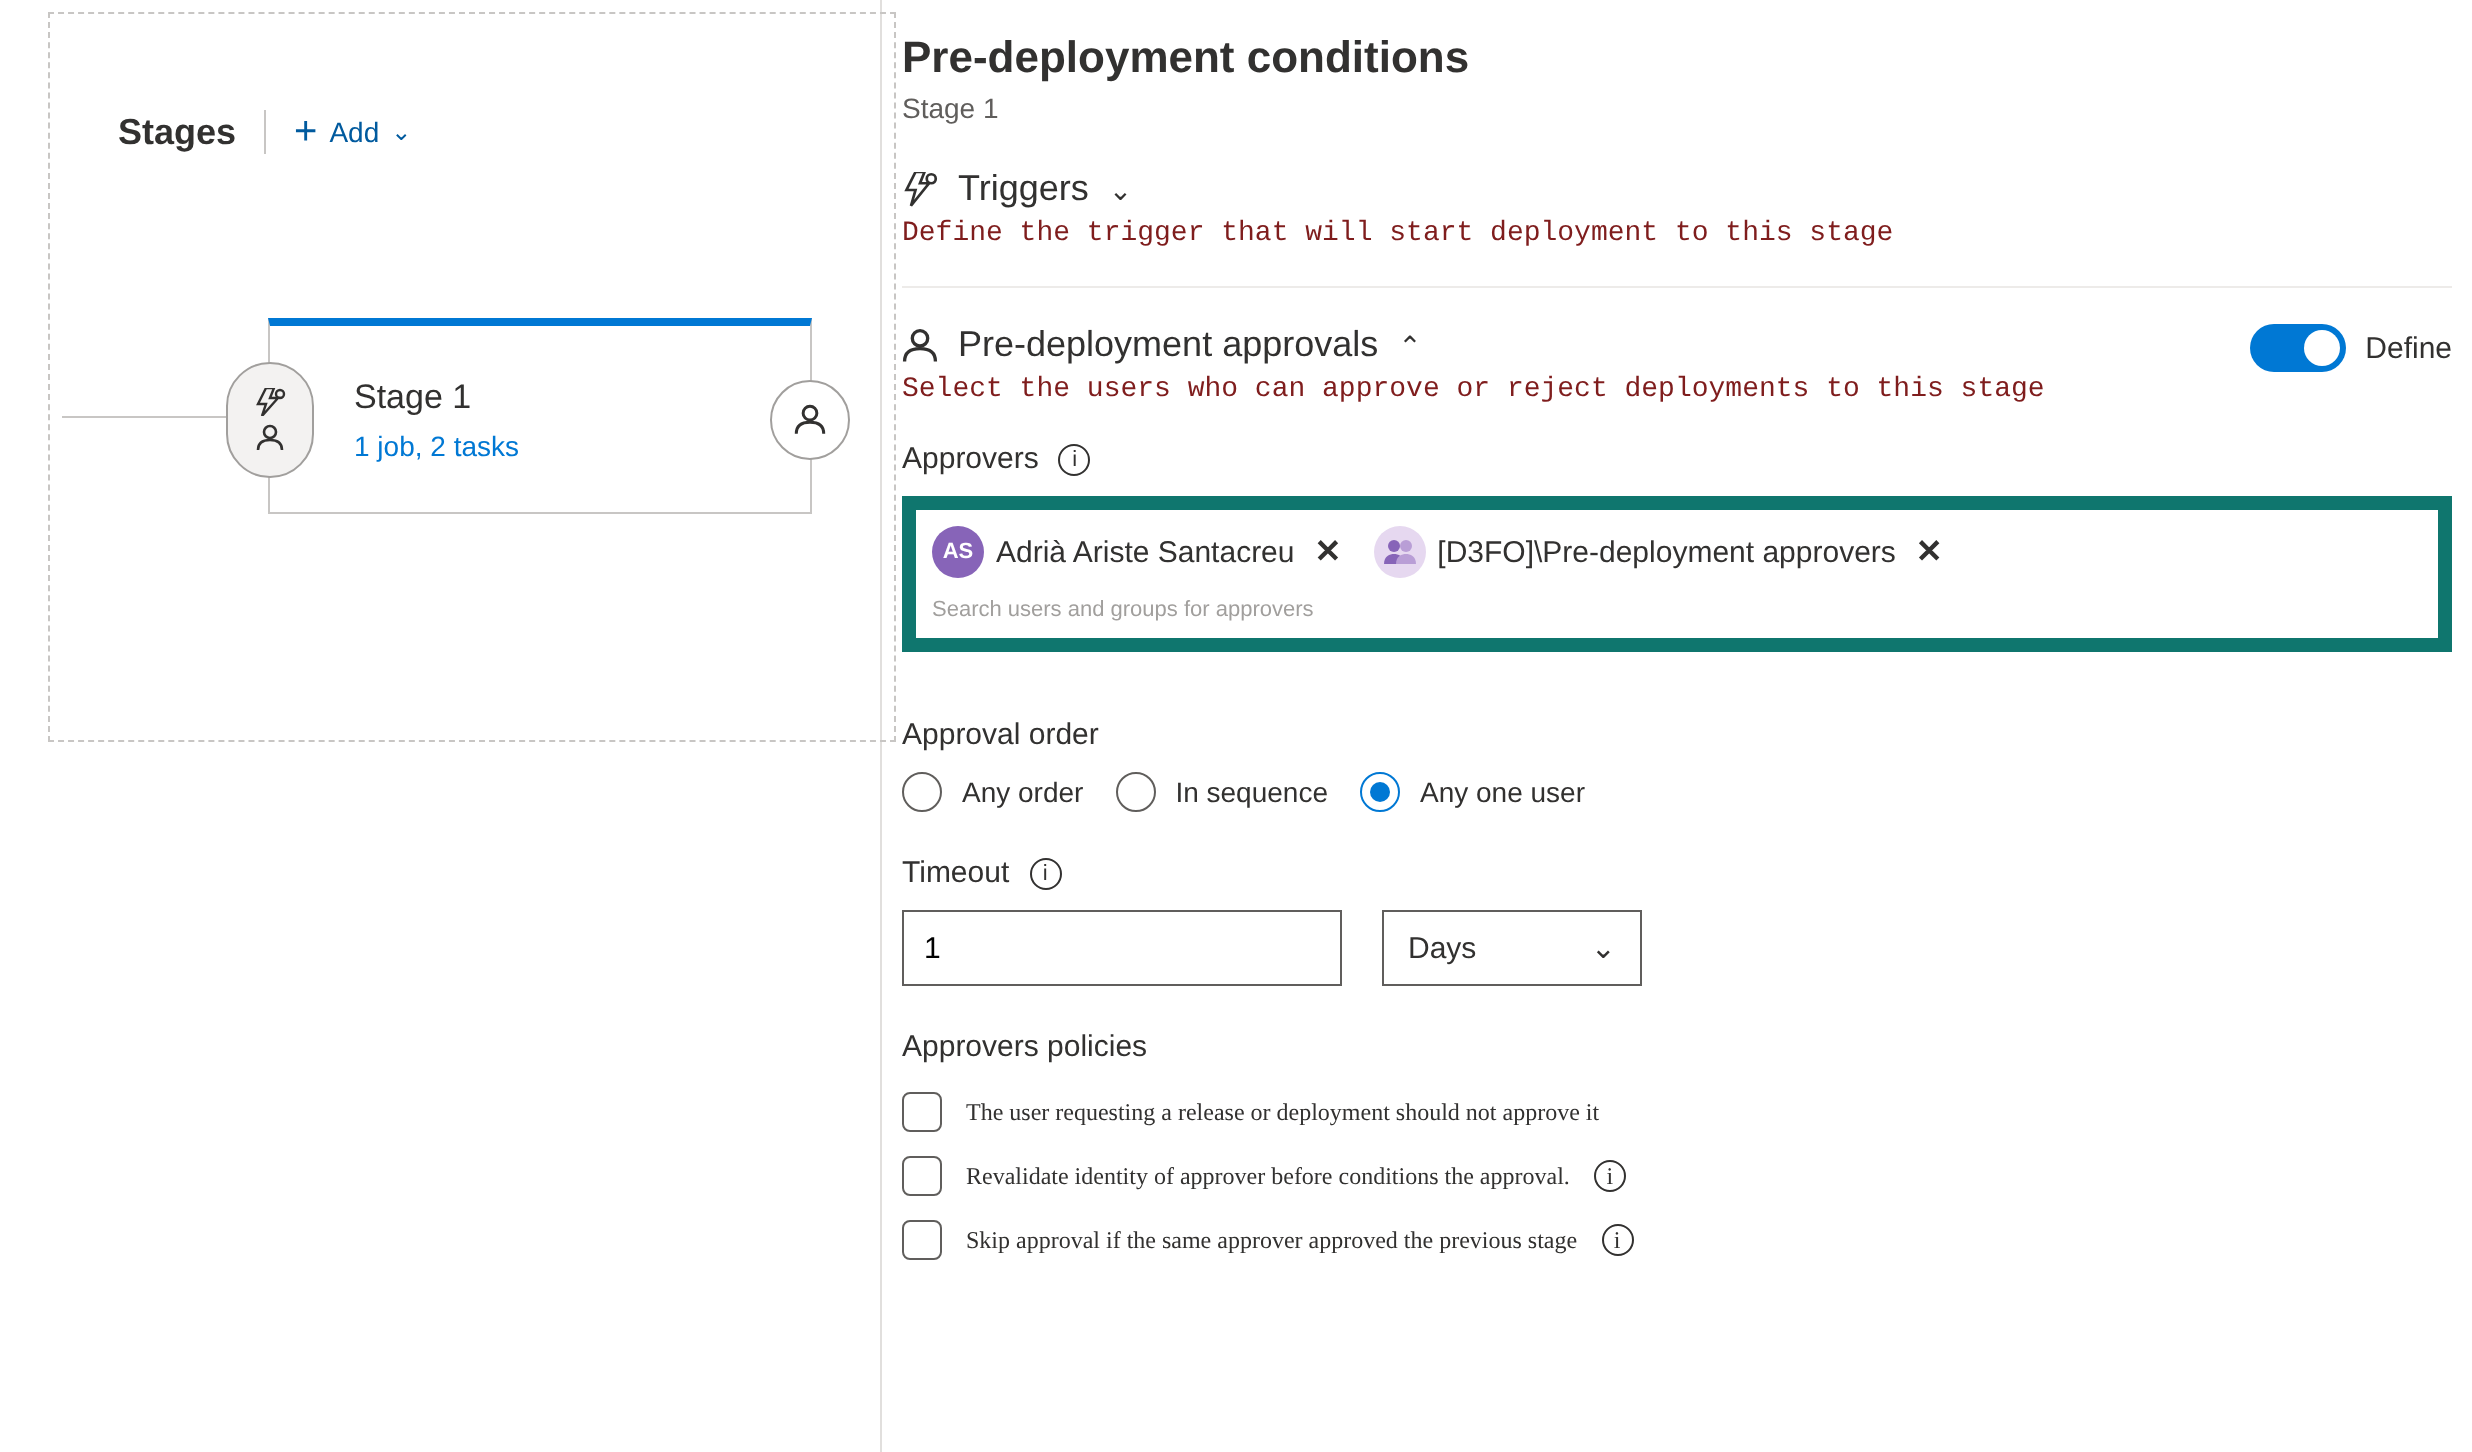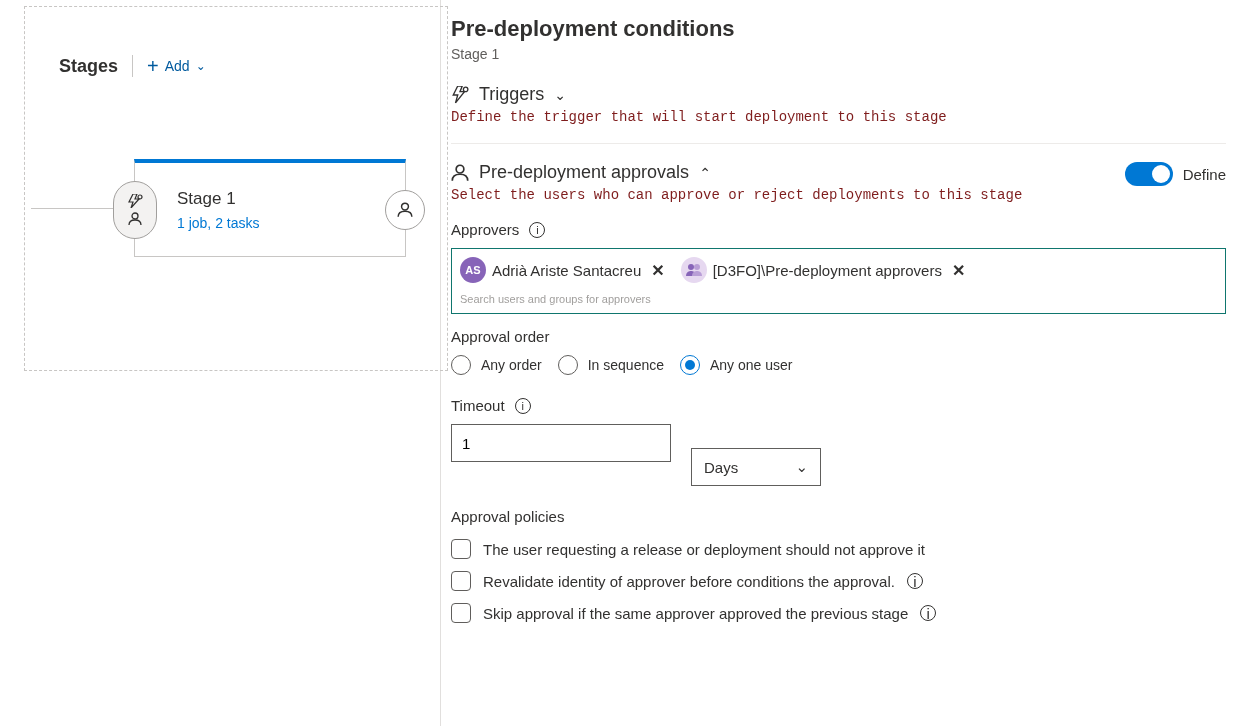--- a/index.html
+++ b/index.html
@@ -139,23 +139,23 @@
   .toggle-label { font-size: 15px; }
 
   .field-label { font-size: 15px; margin-bottom: 10px; display: flex; align-items: flex-end; gap: 10px; }
   .info-icon {
     display: inline-flex; align-items: center; justify-content: center;
     width: 16px; height: 16px; border: 1.2px solid #323130; border-radius: 50%;
     font-size: 11px; line-height: 1;
   }
 
   .approvers-box {
-    border: 1px solid #0f766e;
+    border: 7px solid #0f766e;
     padding: 4px 4px 2px 4px;
-    margin-bottom: 14px;
+    margin-bottom: 33px;
   }
   .chip-row { display: flex; flex-wrap: wrap; gap: 6px; align-items: center; padding: 2px; }
   .chip {
     display: flex; align-items: center; gap: 6px;
     background: #fff;
     padding: 2px 4px 2px 2px;
     font-size: 15px;
   }
   .avatar-sm {
     width: 26px; height: 26px; border-radius: 50%;
@@ -181,29 +181,29 @@
   .radio.selected .dot { width: 10px; height: 10px; border-radius: 50%; background: #0078d4; }
 
   .timeout-row { display: flex; gap: 20px; margin-bottom: 22px; }
   .num-input {
     width: 220px; height: 38px; border: 1px solid #605e5c;
     padding: 0 10px; font-size: 15px; outline: none;
   }
   .select {
     width: 130px; height: 38px; border: 1px solid #605e5c;
     display: flex; align-items: center; justify-content: space-between;
-    padding: 0 12px; font-size: 15px; cursor: pointer; margin-top: 24px;
+    padding: 0 12px; font-size: 15px; cursor: pointer;
   }
 
   .policy-row { display: flex; align-items: center; gap: 12px; margin-bottom: 12px; }
   .checkbox {
     width: 20px; height: 20px; border: 1px solid #605e5c; border-radius: 4px;
     cursor: pointer;
   }
-  .policy-row span { font-size: 15px; }
+  .policy-row span { font-size: 12px; font-family: Liberation Serif, serif; }
 
   svg { display: block; }
 </style>
 </head>
 <body>
 
 <div class="left-panel">
   <div class="dashed-box">
 
     <div class="stages-header">
@@ -330,21 +330,21 @@
     <span class="info-icon">i</span>
   </div>
   <div class="timeout-row">
     <input class="num-input" value="1" style="">
     <div class="select">
       <span>Days</span>
       <span>⌄</span>
     </div>
   </div>
 
-  <div class="field-label" style="margin-bottom:14px;">Approval policies</div>
+  <div class="field-label" style="margin-bottom:14px;">Approvers policies</div>
   <div class="policy-row">
     <div class="checkbox"></div>
     <span>The user requesting a release or deployment should not approve it</span>
   </div>
   <div class="policy-row">
     <div class="checkbox"></div>
     <span>Revalidate identity of approver before conditions the approval.</span>
     <span class="info-icon">i</span>
   </div>
   <div class="policy-row">

